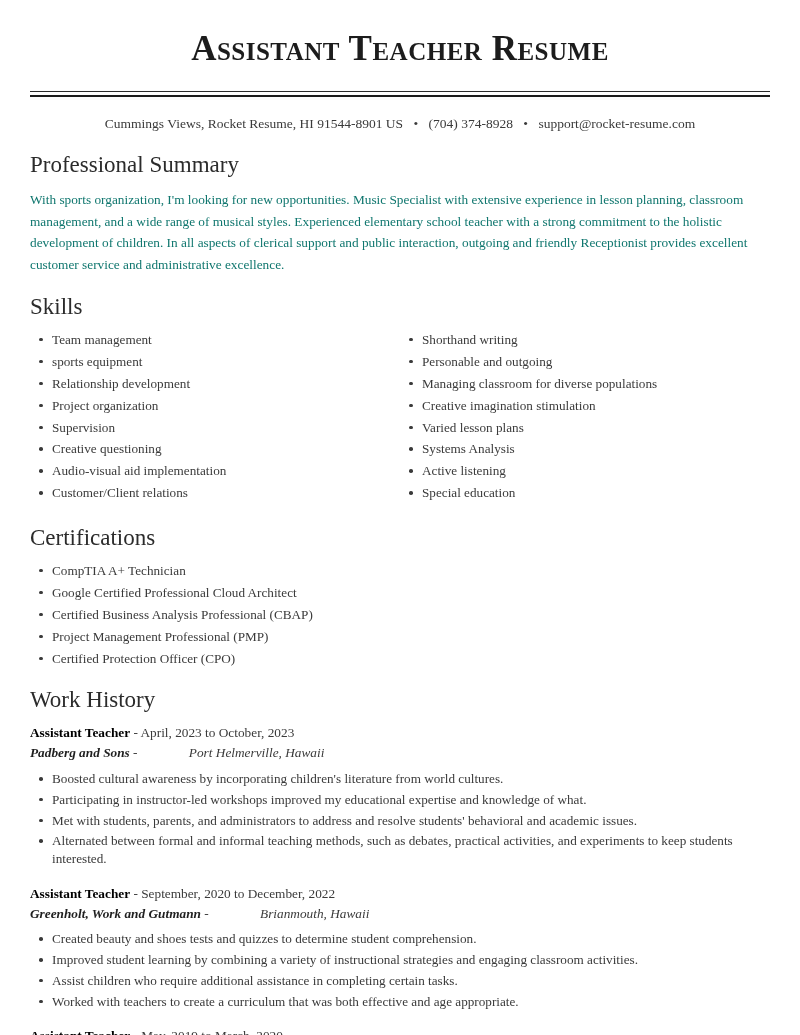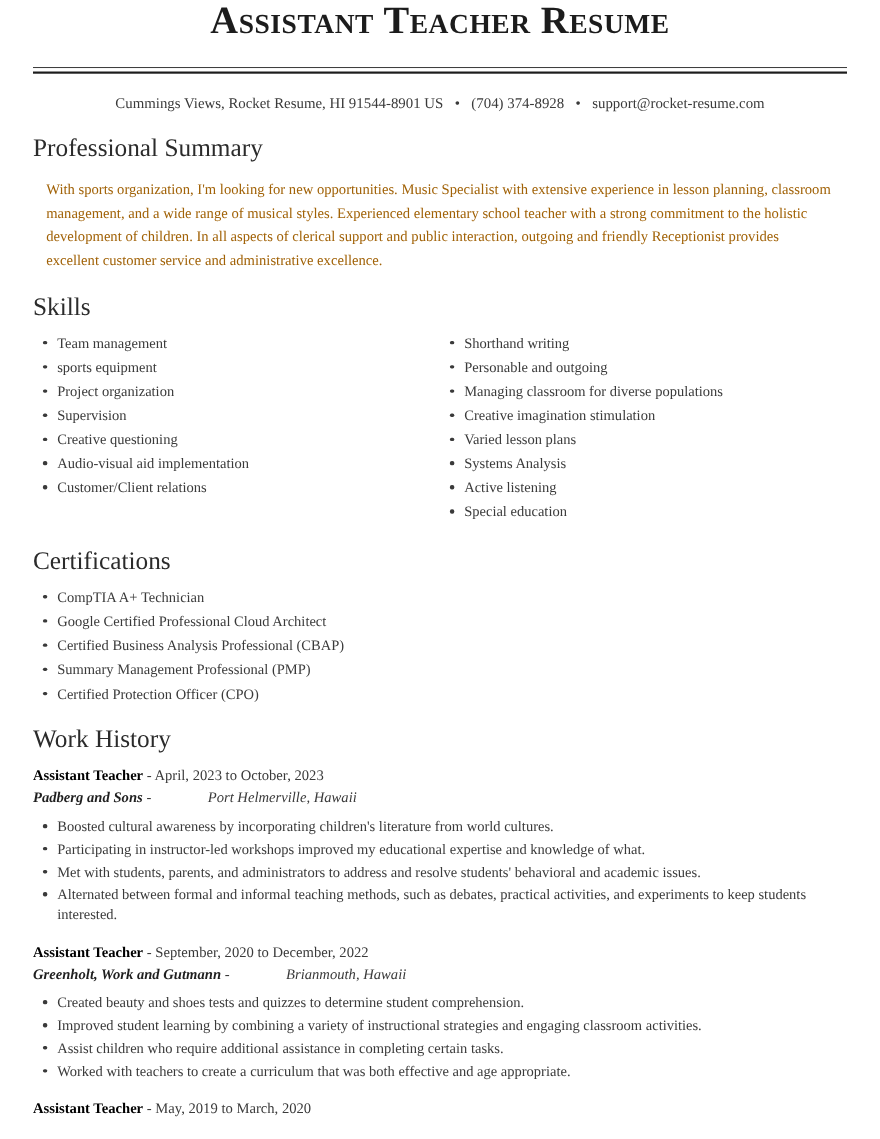--- a/index.html
+++ b/index.html
@@ -25,20 +25,21 @@
   
   .resume-title {
     text-align: center;
     font-family: "Liberation Serif", "DejaVu Serif", serif;
     font-variant: small-caps;
     font-weight: 700;
     font-size: 35px;
     letter-spacing: 0.5px;
     color: #1c1c1c;
     margin: 0;
+    padding-top: 30px;
     line-height: 1.1;
   }
 
   .rule-block {
     margin-top: 22px;
     margin-bottom: 0;
   }
   .rule-thin {
     height: 1px;
     background: #2b2b2b;
@@ -74,22 +75,22 @@
     font-weight: 400;
     font-size: 23px;
     color: #2b2b2b;
     margin: 0 0 10px 0;
     line-height: 1.2;
   }
 
   .summary-text {
     font-size: 13.3px;
     line-height: 1.62;
-    color: #a16207;
-    margin: 12px;
+    color: #0f766e;
+    margin: 0;
     text-align: left;
   }
 
   
   ul.bullets {
     margin: 0;
     padding: 0;
     list-style: none;
   }
   ul.bullets li {
@@ -188,20 +189,21 @@
     <h2 class="section-heading">Professional Summary</h2>
     <p class="summary-text">With sports organization, I'm looking for new opportunities. Music Specialist with extensive experience in lesson planning, classroom management, and a wide range of musical styles. Experienced elementary school teacher with a strong commitment to the holistic development of children. In all aspects of clerical support and public interaction, outgoing and friendly Receptionist provides excellent customer service and administrative excellence.</p>
   </div>
 
   <div class="section">
     <h2 class="section-heading">Skills</h2>
     <div class="skills-columns">
       <ul class="bullets" id="skills-left">
           <li>Team management</li>
           <li>sports equipment</li>
+          <li>Relationship development</li>
           <li>Project organization</li>
           <li>Supervision</li>
           <li>Creative questioning</li>
           <li>Audio-visual aid implementation</li>
           <li>Customer/Client relations</li>
         </ul>
       <ul class="bullets" id="skills-right">
           <li>Shorthand writing</li>
           <li>Personable and outgoing</li>
           <li>Managing classroom for diverse populations</li>
@@ -213,21 +215,21 @@
         </ul>
     </div>
   </div>
 
   <div class="section">
     <h2 class="section-heading">Certifications</h2>
     <ul class="bullets cert-list" id="cert-list">
         <li>CompTIA A+ Technician</li>
         <li>Google Certified Professional Cloud Architect</li>
         <li>Certified Business Analysis Professional (CBAP)</li>
-        <li>Summary Management Professional (PMP)</li>
+        <li>Project Management Professional (PMP)</li>
         <li>Certified Protection Officer (CPO)</li>
       </ul>
   </div>
 
   <div class="section">
     <h2 class="section-heading">Work History</h2>
     <div id="jobs-container">
         <div class="job">
           <div class="job-line-1"><span class="job-title">Assistant Teacher</span><span class="job-dash"> - </span><span class="job-dates">April, 2023 to October, 2023</span></div>
           <div class="job-line-2"><span class="job-company">Padberg and Sons</span><span class="job-dash"> - </span><span class="job-location">Port Helmerville, Hawaii</span></div>

